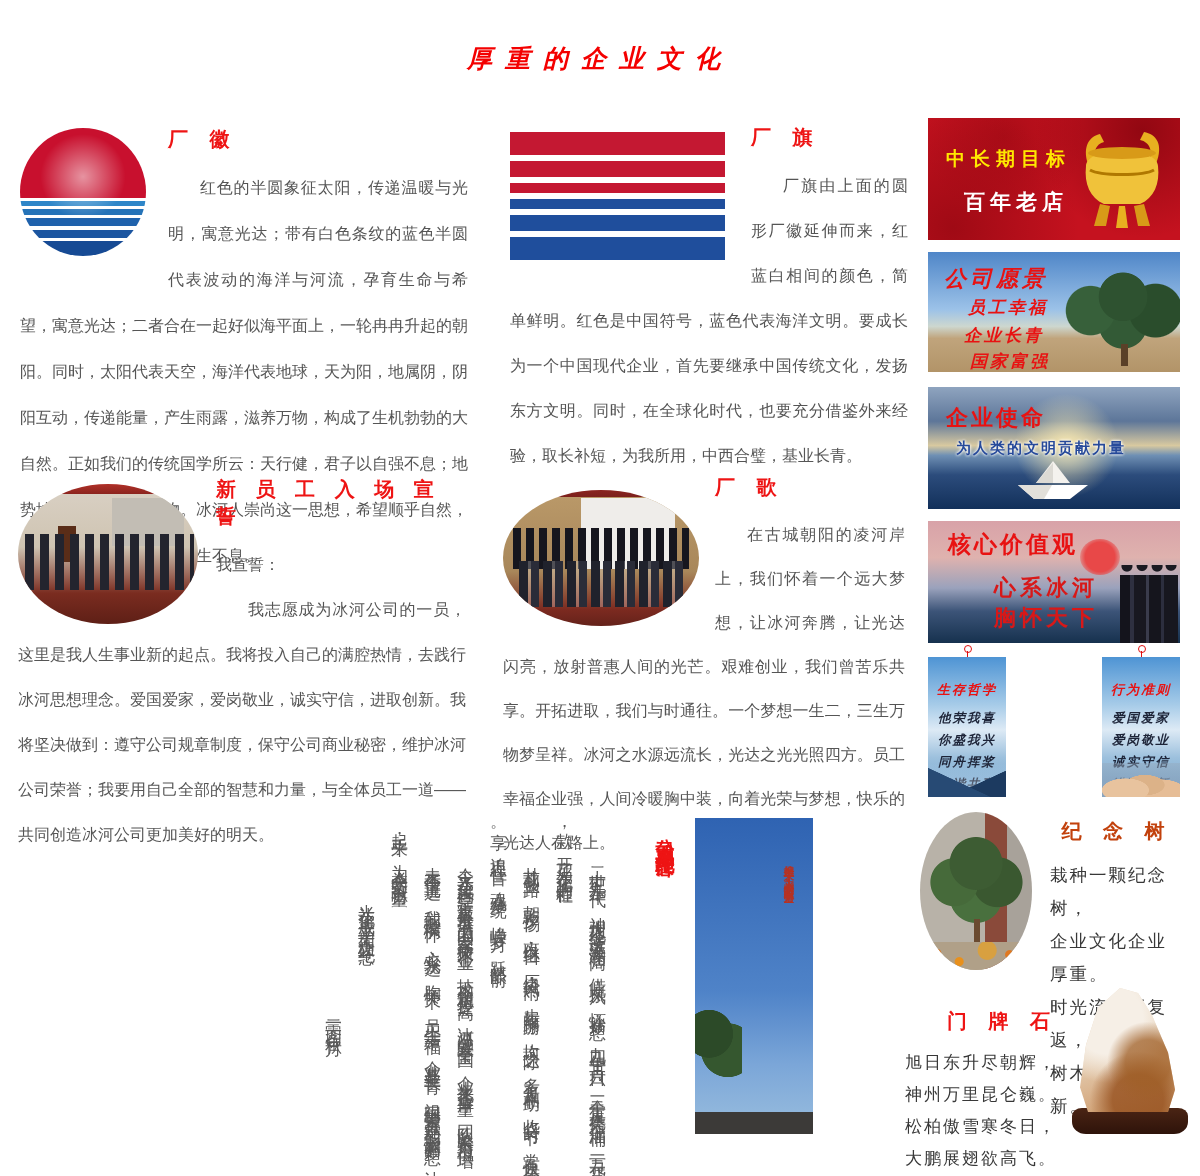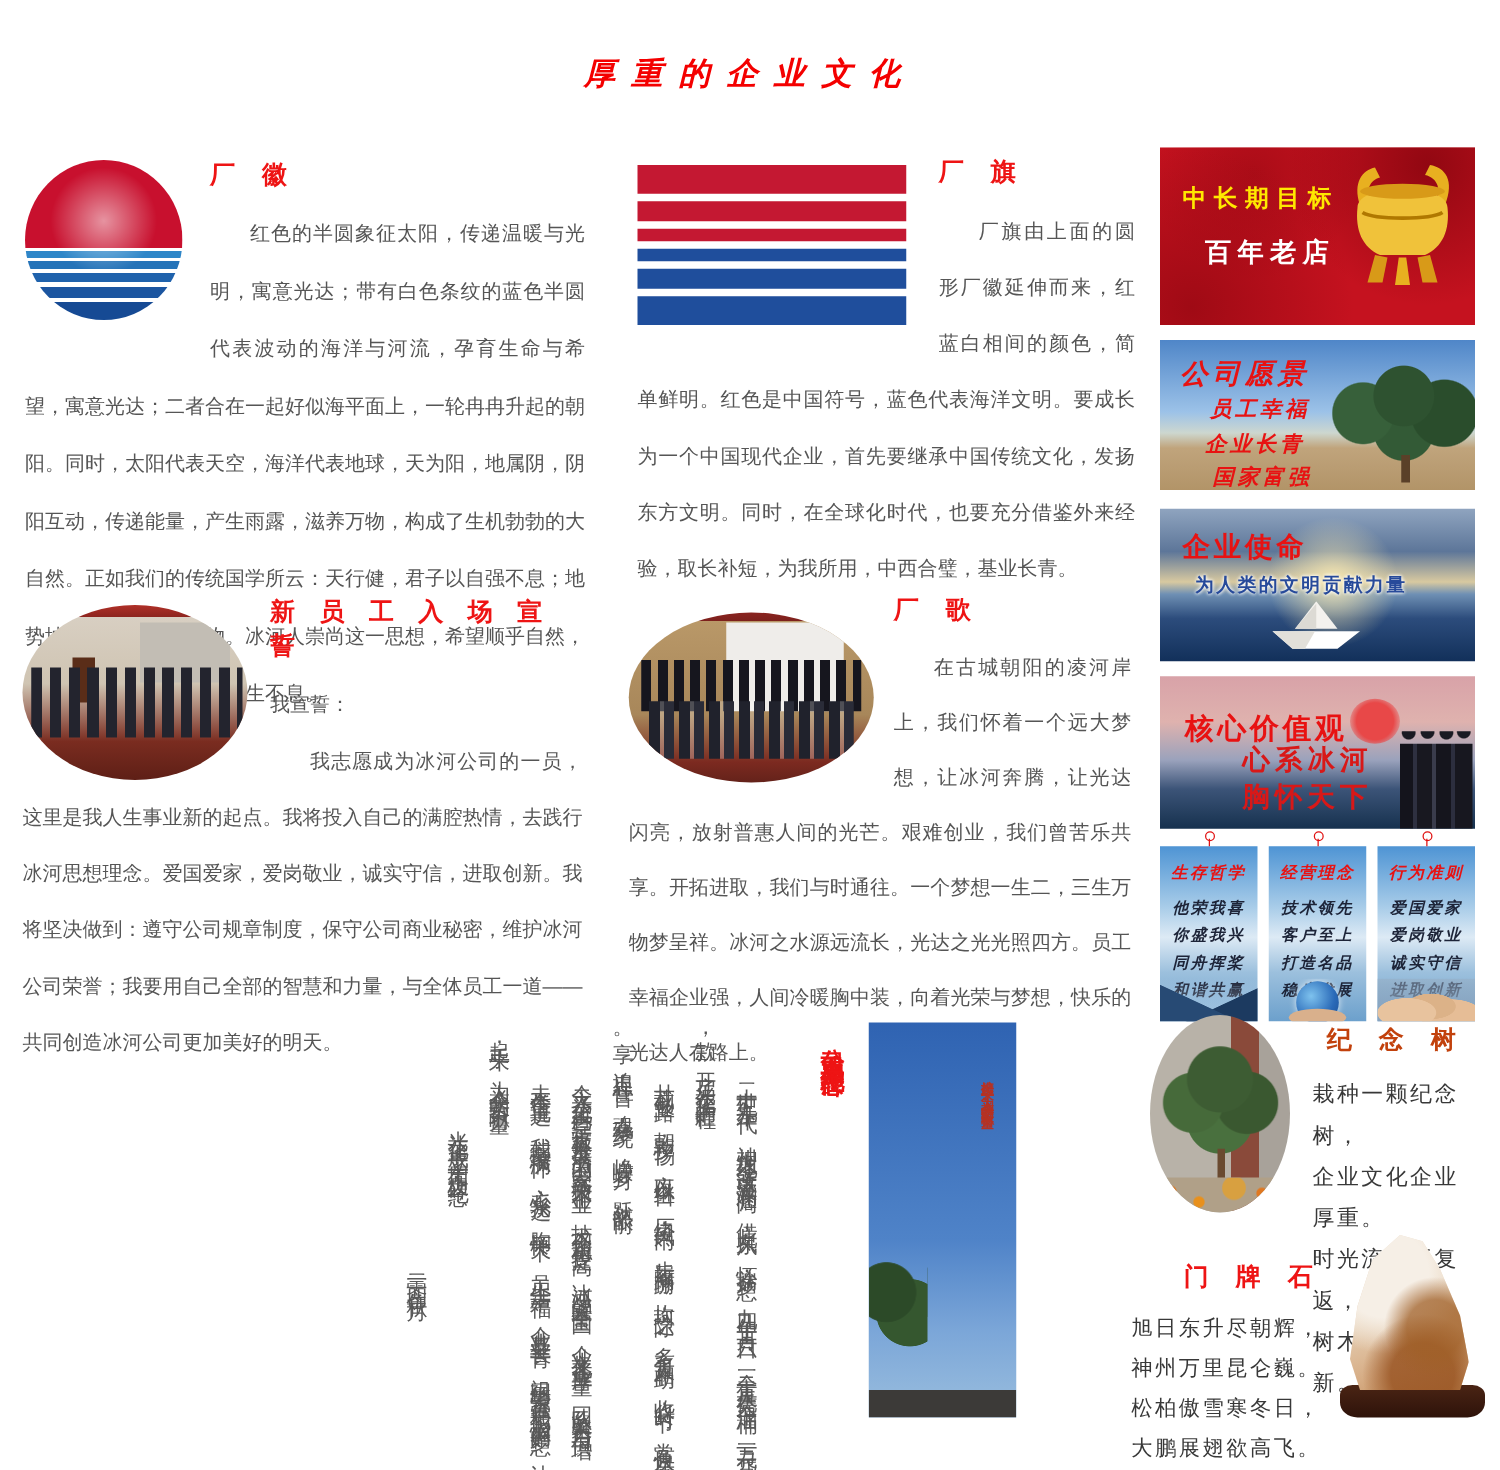--- a/index.html
+++ b/index.html
@@ -81,21 +81,21 @@
   .anthem-photo .row-front {
     position:absolute; left:8%; top:52%; width:84%; height:34%;
     background:repeating-linear-gradient(90deg,#20222c 0 9px, rgba(255,255,255,.25) 9px 12px, #2a2c38 12px 20px, rgba(0,0,0,0) 20px 24px);
   }
   .anthem-sec .sec-heading { padding-top:2px; }
   .anthem-sec .body-text { line-height:44px; }
   
   .right-col { position:absolute; left:928px; top:118px; width:252px; }
   .card { position:relative; width:252px; overflow:hidden; margin-bottom:12px; }
   .card-goal {
-    height:142px;
+    height:122px;
     background:
       radial-gradient(circle at 85% 10%, rgba(140,6,16,.9), rgba(140,6,16,0) 45%),
       radial-gradient(circle at 10% 90%, rgba(150,8,18,.8), rgba(150,8,18,0) 50%),
       radial-gradient(circle at 30% 15%, rgba(160,10,20,.7), rgba(160,10,20,0) 40%),
       #c5121f;
   }
   .goal-title { position:absolute; left:18px; top:28px; font-size:19px; font-weight:bold; color:#ffe800; letter-spacing:6px; }
   .goal-sub  { position:absolute; left:36px; top:70px; font-size:21px; font-weight:bold; color:#ffffff; letter-spacing:5px; }
   .ding { position:absolute; right:6px; top:8px; }
   .card-vision {
@@ -124,38 +124,38 @@
   .mission-title { position:absolute; left:18px; top:16px; font-size:22px; font-weight:bold; color:#e81212; letter-spacing:3px; }
   .mission-sub { position:absolute; left:28px; top:52px; font-size:15px; font-weight:bold; color:#274a9a;
     text-shadow:0 0 3px #fff,0 0 3px #fff; letter-spacing:2px; }
   .boat { position:absolute; left:80px; bottom:8px; }
   .card-values {
     height:122px; margin-bottom:0;
     background:linear-gradient(180deg,#d8a2a8 0%,#dfb2ae 30%,#9aa2bc 55%,#3c5478 74%,#16314e 100%);
   }
   .values-sun { position:absolute; right:60px; top:18px; width:40px; height:36px; border-radius:50%;
     background:radial-gradient(circle,#e84848 0 55%, rgba(232,72,72,.35) 75%, rgba(232,72,72,0) 100%); }
-  .values-title { position:absolute; left:20px; top:26px; font-size:23px; font-weight:bold; color:#e81212; letter-spacing:3px; }
+  .values-title { position:absolute; left:20px; top:8px; font-size:23px; font-weight:bold; color:#e81212; letter-spacing:3px; }
   .values-line { position:absolute; font-size:22px; font-weight:bold; color:#d81818; letter-spacing:4px; }
   .cv0 { left:66px; top:52px; } .cv1 { left:66px; top:82px; }
   .values-people { position:absolute; right:2px; top:44px; width:58px; height:78px;
     background:
       radial-gradient(circle at 12% 8%, #1a1a22 0 5px, rgba(0,0,0,0) 6px),
       radial-gradient(circle at 38% 4%, #1a1a22 0 5px, rgba(0,0,0,0) 6px),
       radial-gradient(circle at 64% 8%, #1a1a22 0 5px, rgba(0,0,0,0) 6px),
       radial-gradient(circle at 88% 2%, #1a1a22 0 5px, rgba(0,0,0,0) 6px),
       linear-gradient(90deg,#14141c 0 18%, #2e3040 18% 24%, #181820 24% 44%, #3a3c4c 44% 50%, #15151d 50% 70%, #2c2e3e 70% 76%, #17171f 76% 100%);
     background-repeat:no-repeat;
     background-size:100% 14px,100% 14px,100% 14px,100% 14px,100% calc(100% - 10px);
     background-position:0 0,0 0,0 0,0 0,0 10px;
   }
   
   .banners { position:relative; margin-top:14px; display:flex; justify-content:space-between; }
   .banner {
-    position:relative; width:78px; height:140px; padding-top:12px; text-align:center;
+    position:relative; width:78px; height:140px; padding-top:24px; text-align:center;
     background:linear-gradient(180deg,#4e94d4 0%,#a6cbe8 34%,#ddeaf5 52%,#9cc0dd 72%,#6ca0cc 100%);
   }
   .banner-knot {
     position:absolute; top:-12px; left:50%; margin-left:-4px; width:8px; height:12px;
   }
   .banner-knot::before { content:""; position:absolute; left:1px; top:0; width:6px; height:6px; border:1.5px solid #e01010; border-radius:50%; }
   .banner-knot::after { content:""; position:absolute; left:3.5px; top:6px; width:1.5px; height:6px; background:#e01010; }
   .banner-title { font-size:13px; font-weight:bold; color:#e81212; letter-spacing:2px; font-style:italic; margin-bottom:8px; }
   .banner-line { font-size:12.5px; font-weight:bold; color:#1d2438; letter-spacing:2px; line-height:22px; font-style:italic; }
   .banner-art { position:absolute; left:0; bottom:0; width:100%; height:34px; overflow:hidden; }
@@ -345,29 +345,20 @@
       <div class="banner-knot"></div>
       <div class="banner-title">生存哲学</div>
       <div class="banner-line">他荣我喜</div>
       <div class="banner-line">你盛我兴</div>
       <div class="banner-line">同舟挥桨</div>
       <div class="banner-line">和谐共赢</div>
       <div class="banner-art art-mountains"></div>
     </div>
     <div class="banner">
       <div class="banner-knot"></div>
-      <div class="banner-title">经营理念</div>
-      <div class="banner-line">技术领先</div>
-      <div class="banner-line">客户至上</div>
-      <div class="banner-line">打造名品</div>
-      <div class="banner-line">稳步发展</div>
-      <div class="banner-art art-globe"></div>
-    </div>
-    <div class="banner">
-      <div class="banner-knot"></div>
       <div class="banner-title">行为准则</div>
       <div class="banner-line">爱国爱家</div>
       <div class="banner-line">爱岗敬业</div>
       <div class="banner-line">诚实守信</div>
       <div class="banner-line">进取创新</div>
       <div class="banner-art art-hands"></div>
     </div>
   </div>
 </aside>
 

